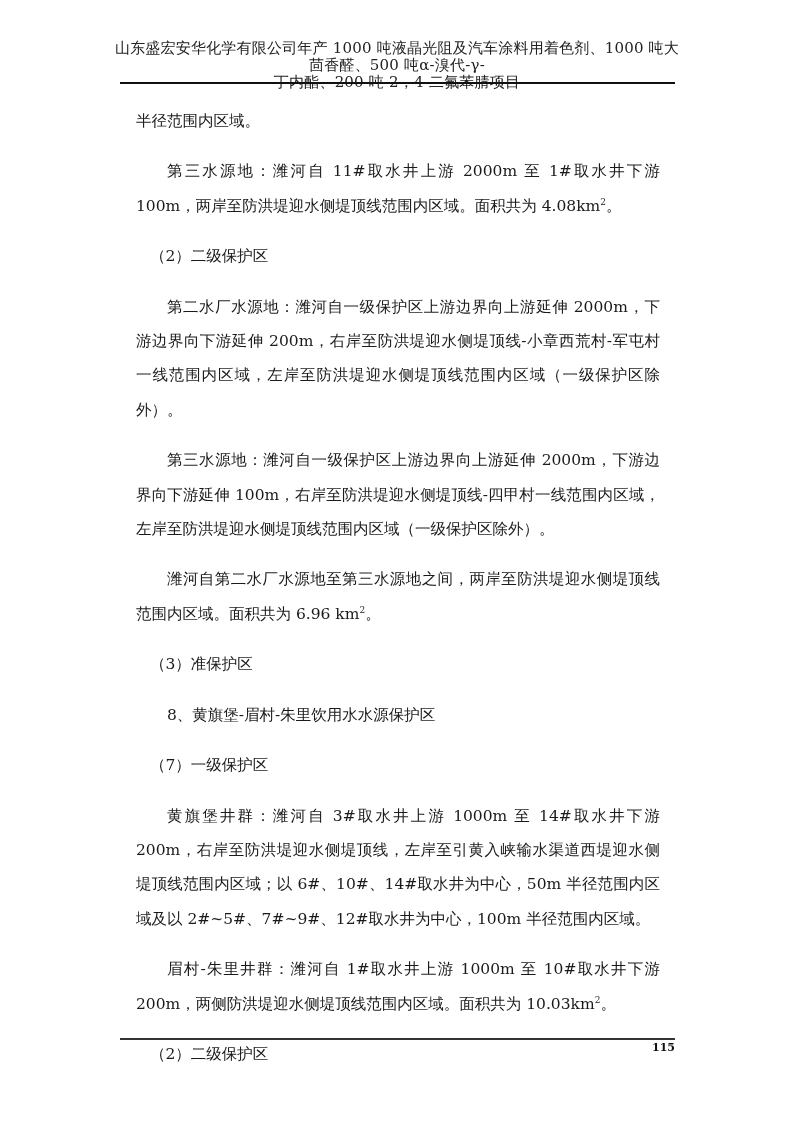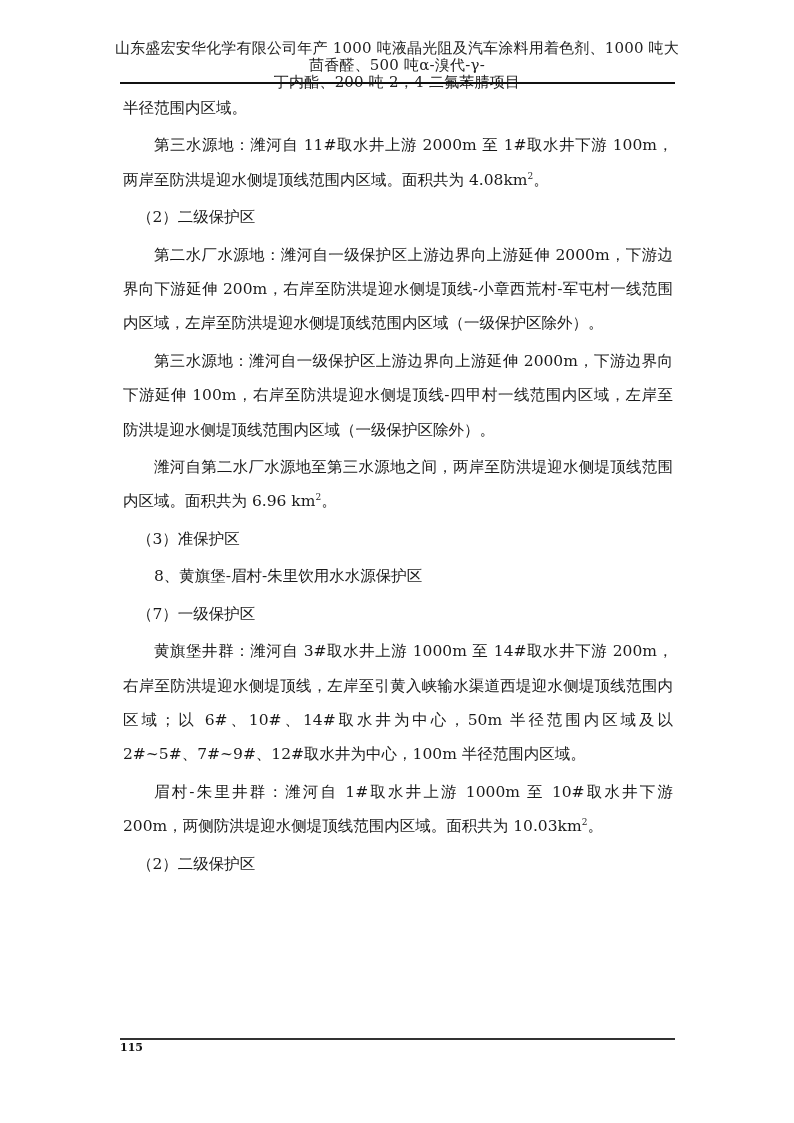--- a/index.html
+++ b/index.html
@@ -36,21 +36,21 @@
     }
     .body-text {
       position: absolute;
       left: 120px;
       top: 88px;
       width: 556px;
       font-size: 15.5px;
       line-height: 34.4px;
     }
     .body-text p {
-      margin: 3px;
+      margin: 16px;
       text-align: justify;
       text-align-last: left;
     }
     .body-text p.indent {
       text-indent: 31px;
     }
     .body-text p.sub {
       text-indent: 14px;
     }
     sup {
@@ -64,21 +64,21 @@
       top: 1038px;
       width: 555px;
       height: 2px;
       background: #333;
     }
     .page-number {
       position: absolute;
       left: 120px;
       top: 1041px;
       width: 555px;
-      text-align: left;
+      text-align: right;
       font-size: 11px;
       font-weight: bold;
       color: #111;
     }
   </style>
 </head>
 <body>
 
 <div class="page-header">
   <div>山东盛宏安华化学有限公司年产 1000 吨液晶光阻及汽车涂料用着色剂、1000 吨大茴香醛、500 吨α-溴代-γ-</div>

